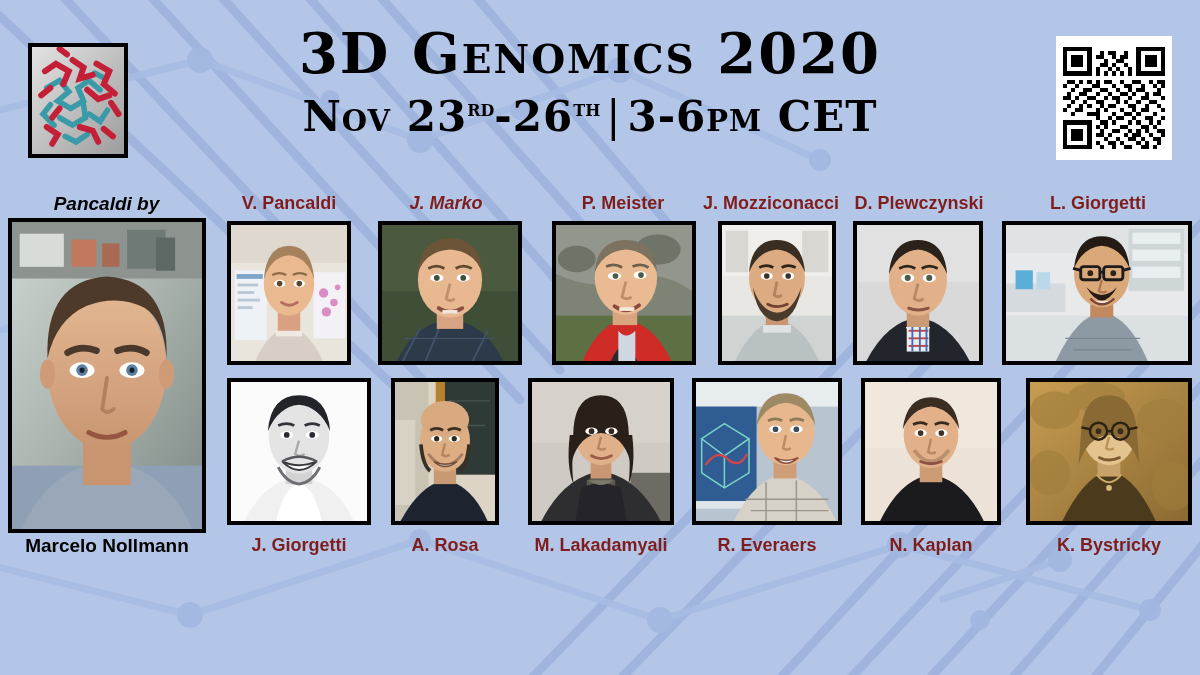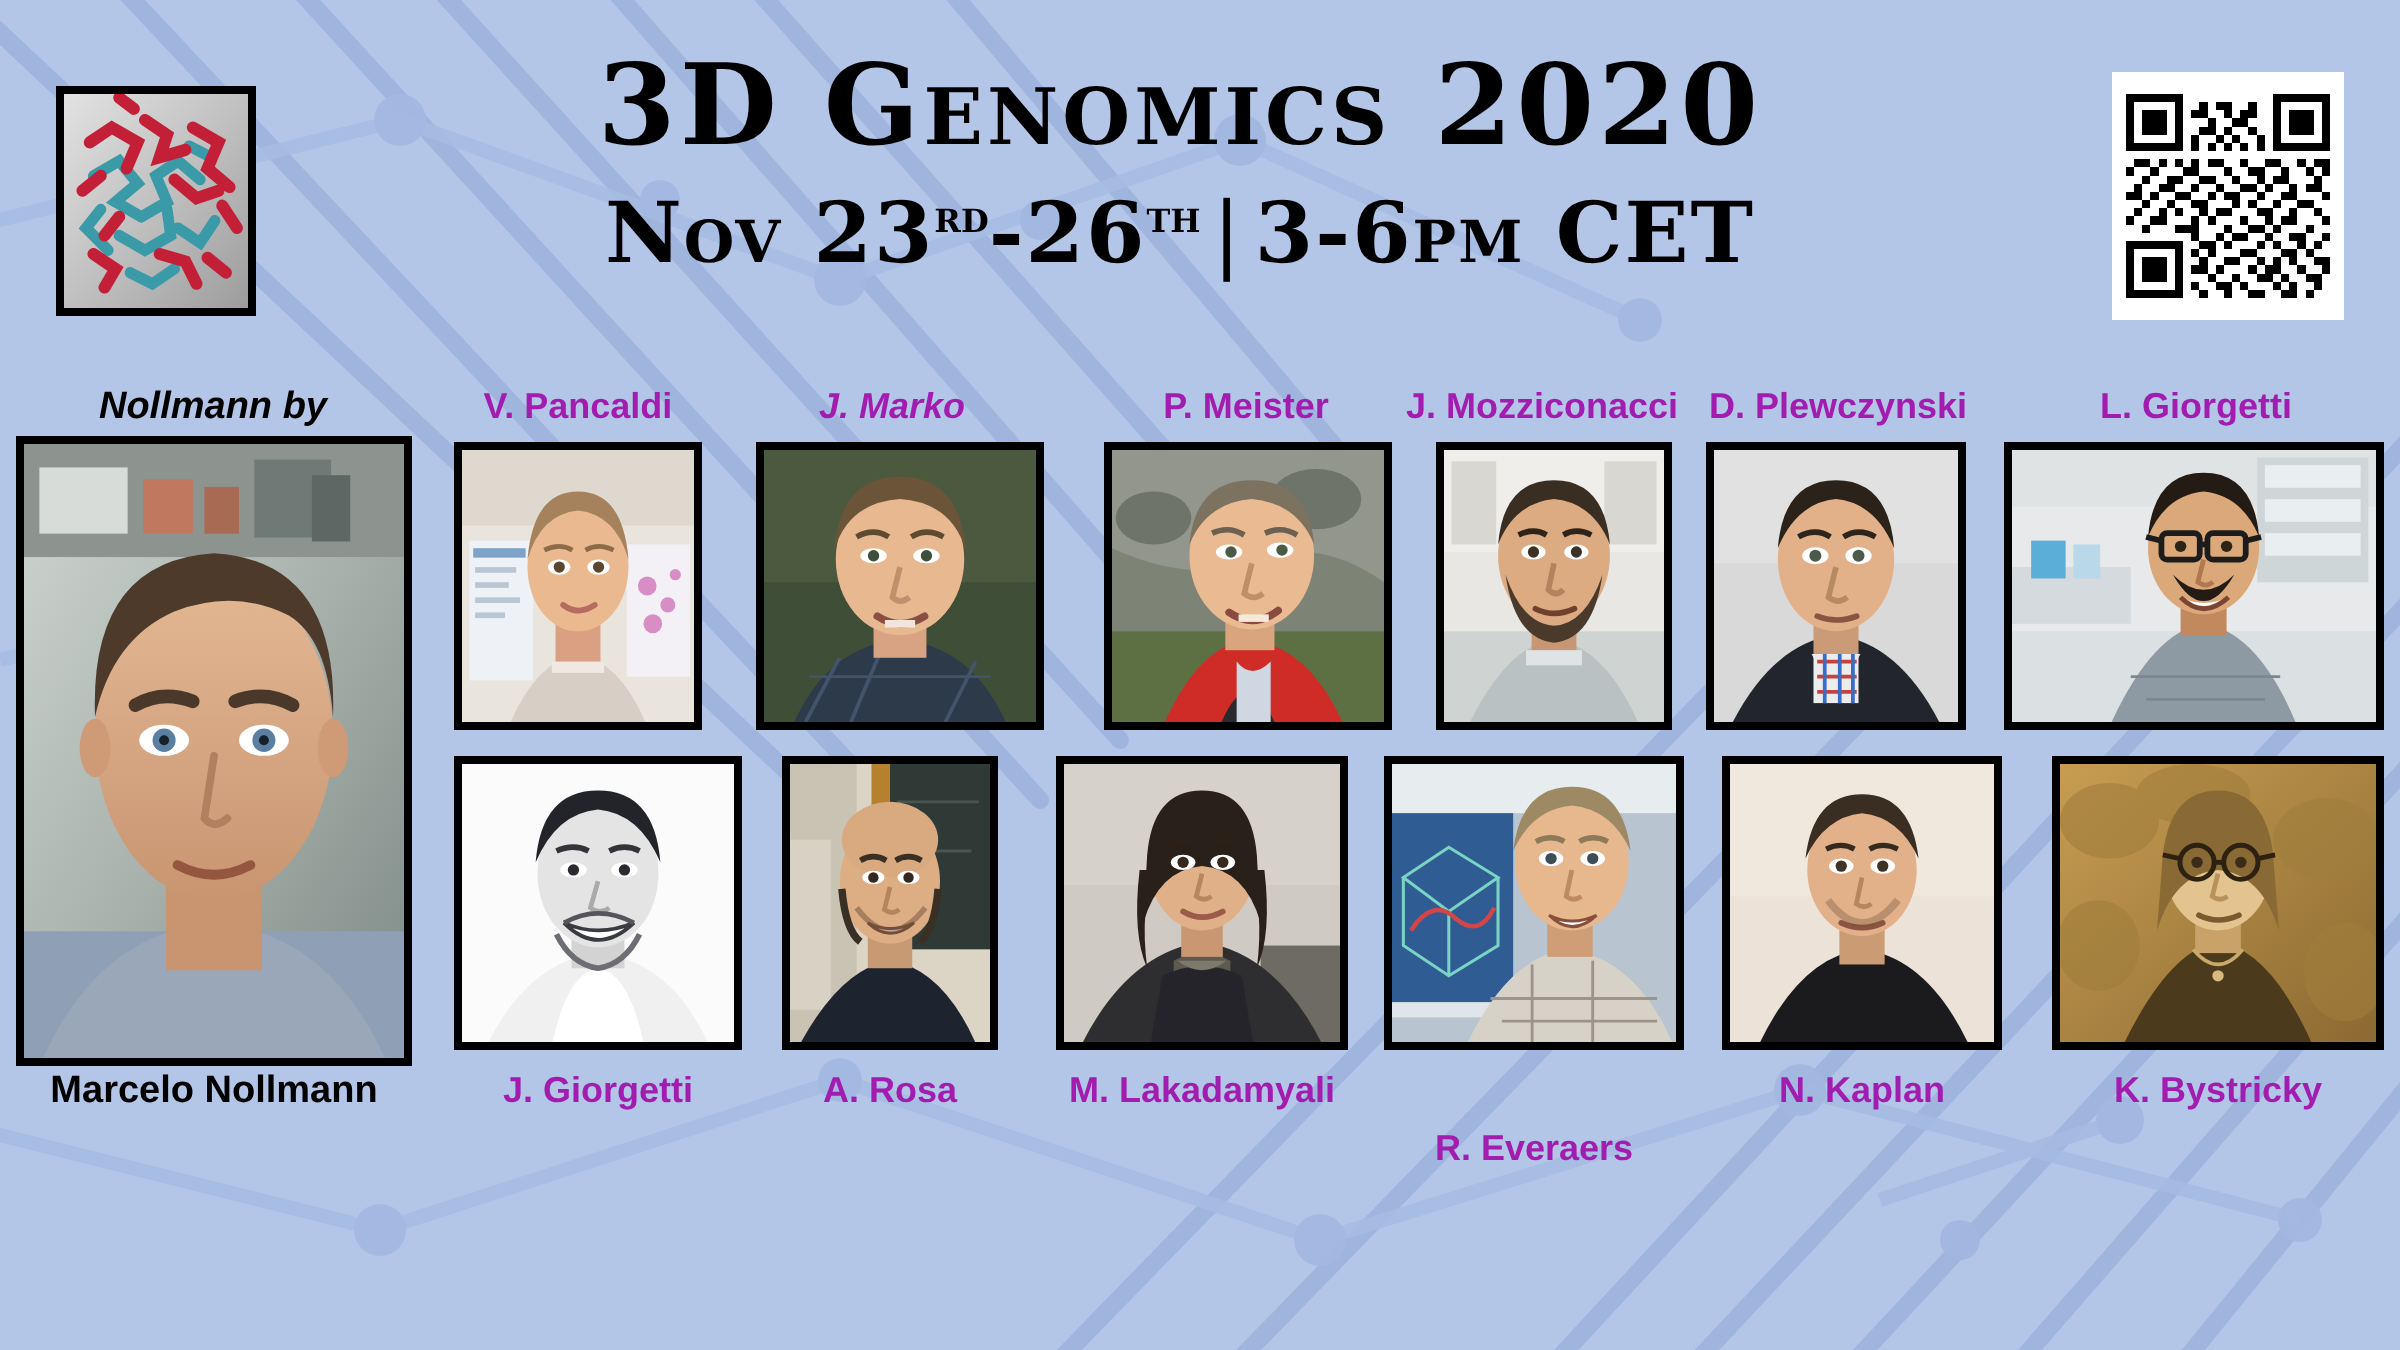--- a/index.html
+++ b/index.html
@@ -48,21 +48,21 @@
   .qr-code {
     position:absolute; left:1056px; top:36px; width:116px; height:124px;
     background:#fff; padding:7px;
   }
   .qr-code svg { display:block; width:100%; height:100%; }
 
   
   .name {
     position:absolute;
     font-family:"Liberation Sans", sans-serif;
-    font-weight:700; color:#a21caf;
+    font-weight:700; color:#7f1d1d;
     text-align:center;
     white-space:nowrap;
     line-height:1;
   }
   .name-row-top   { top:194px; font-size:18px; }
   .name-row-bottom{ top:536px; font-size:18px; }
 
   .keynote-label {
     position:absolute; left:8px; top:193px; width:197px;
     text-align:center; font-style:italic; font-weight:700;
@@ -351,21 +351,21 @@
           <rect x="9" y="24" width="1" height="1"></rect>
             <rect x="12" y="24" width="1" height="1"></rect>
           <rect x="15" y="24" width="2" height="1"></rect>
             <rect x="19" y="24" width="2" height="1"></rect>
           <rect x="22" y="24" width="1" height="1"></rect>
         </g>
       </svg>
     </div>
   </div>
 
-  <div class="keynote-label">Nollmann by</div>
+  <div class="keynote-label">Pancaldi by</div>
 
   <div class="photo" style="left:8px; top:218px; width:198px; height:315px;">
     <svg class="ph" viewBox="0 0 198 315" preserveAspectRatio="none">
       <defs>
         <linearGradient id="kbg" x1="0" y1="0" x2="1" y2="1">
           <stop offset="0%" stop-color="#cfd6d2"></stop>
             <stop offset="50%" stop-color="#a9b2ad"></stop>
           <stop offset="100%" stop-color="#7d8a86"></stop>
         </linearGradient>
         <linearGradient id="ksk" x1="0" y1="0" x2="0" y2="1">
@@ -765,21 +765,21 @@
       <path d="M83 58 L80 70 Q84 73 88 70" stroke="#b89258" stroke-width="2.5" fill="none"></path>
       <path d="M73 80 Q83 85 94 80" stroke="#7a5a30" stroke-width="3" fill="none" stroke-linecap="round"></path>
       <path d="M70 98 Q83 114 96 98" stroke="#c9a96a" stroke-width="2" fill="none"></path>
       <circle cx="83" cy="112" r="3" fill="#d8bb7c"></circle>
     </svg>
   </div>
 
   <div class="name name-row-bottom" style="left:217px; width:164px;">J. Giorgetti</div>
   <div class="name name-row-bottom" style="left:385px; width:120px;">A. Rosa</div>
   <div class="name name-row-bottom" style="left:513px; width:176px;">M. Lakadamyali</div>
-  <div class="name name-row-bottom" style="left:692px; width:150px;margin-top:29px;">R. Everaers</div>
+  <div class="name name-row-bottom" style="left:692px; width:150px;">R. Everaers</div>
   <div class="name name-row-bottom" style="left:861px; width:140px;">N. Kaplan</div>
   <div class="name name-row-bottom" style="left:1026px; width:166px;">K. Bystricky</div>
 
   <div class="footer">
 
     
 
     
 
     

